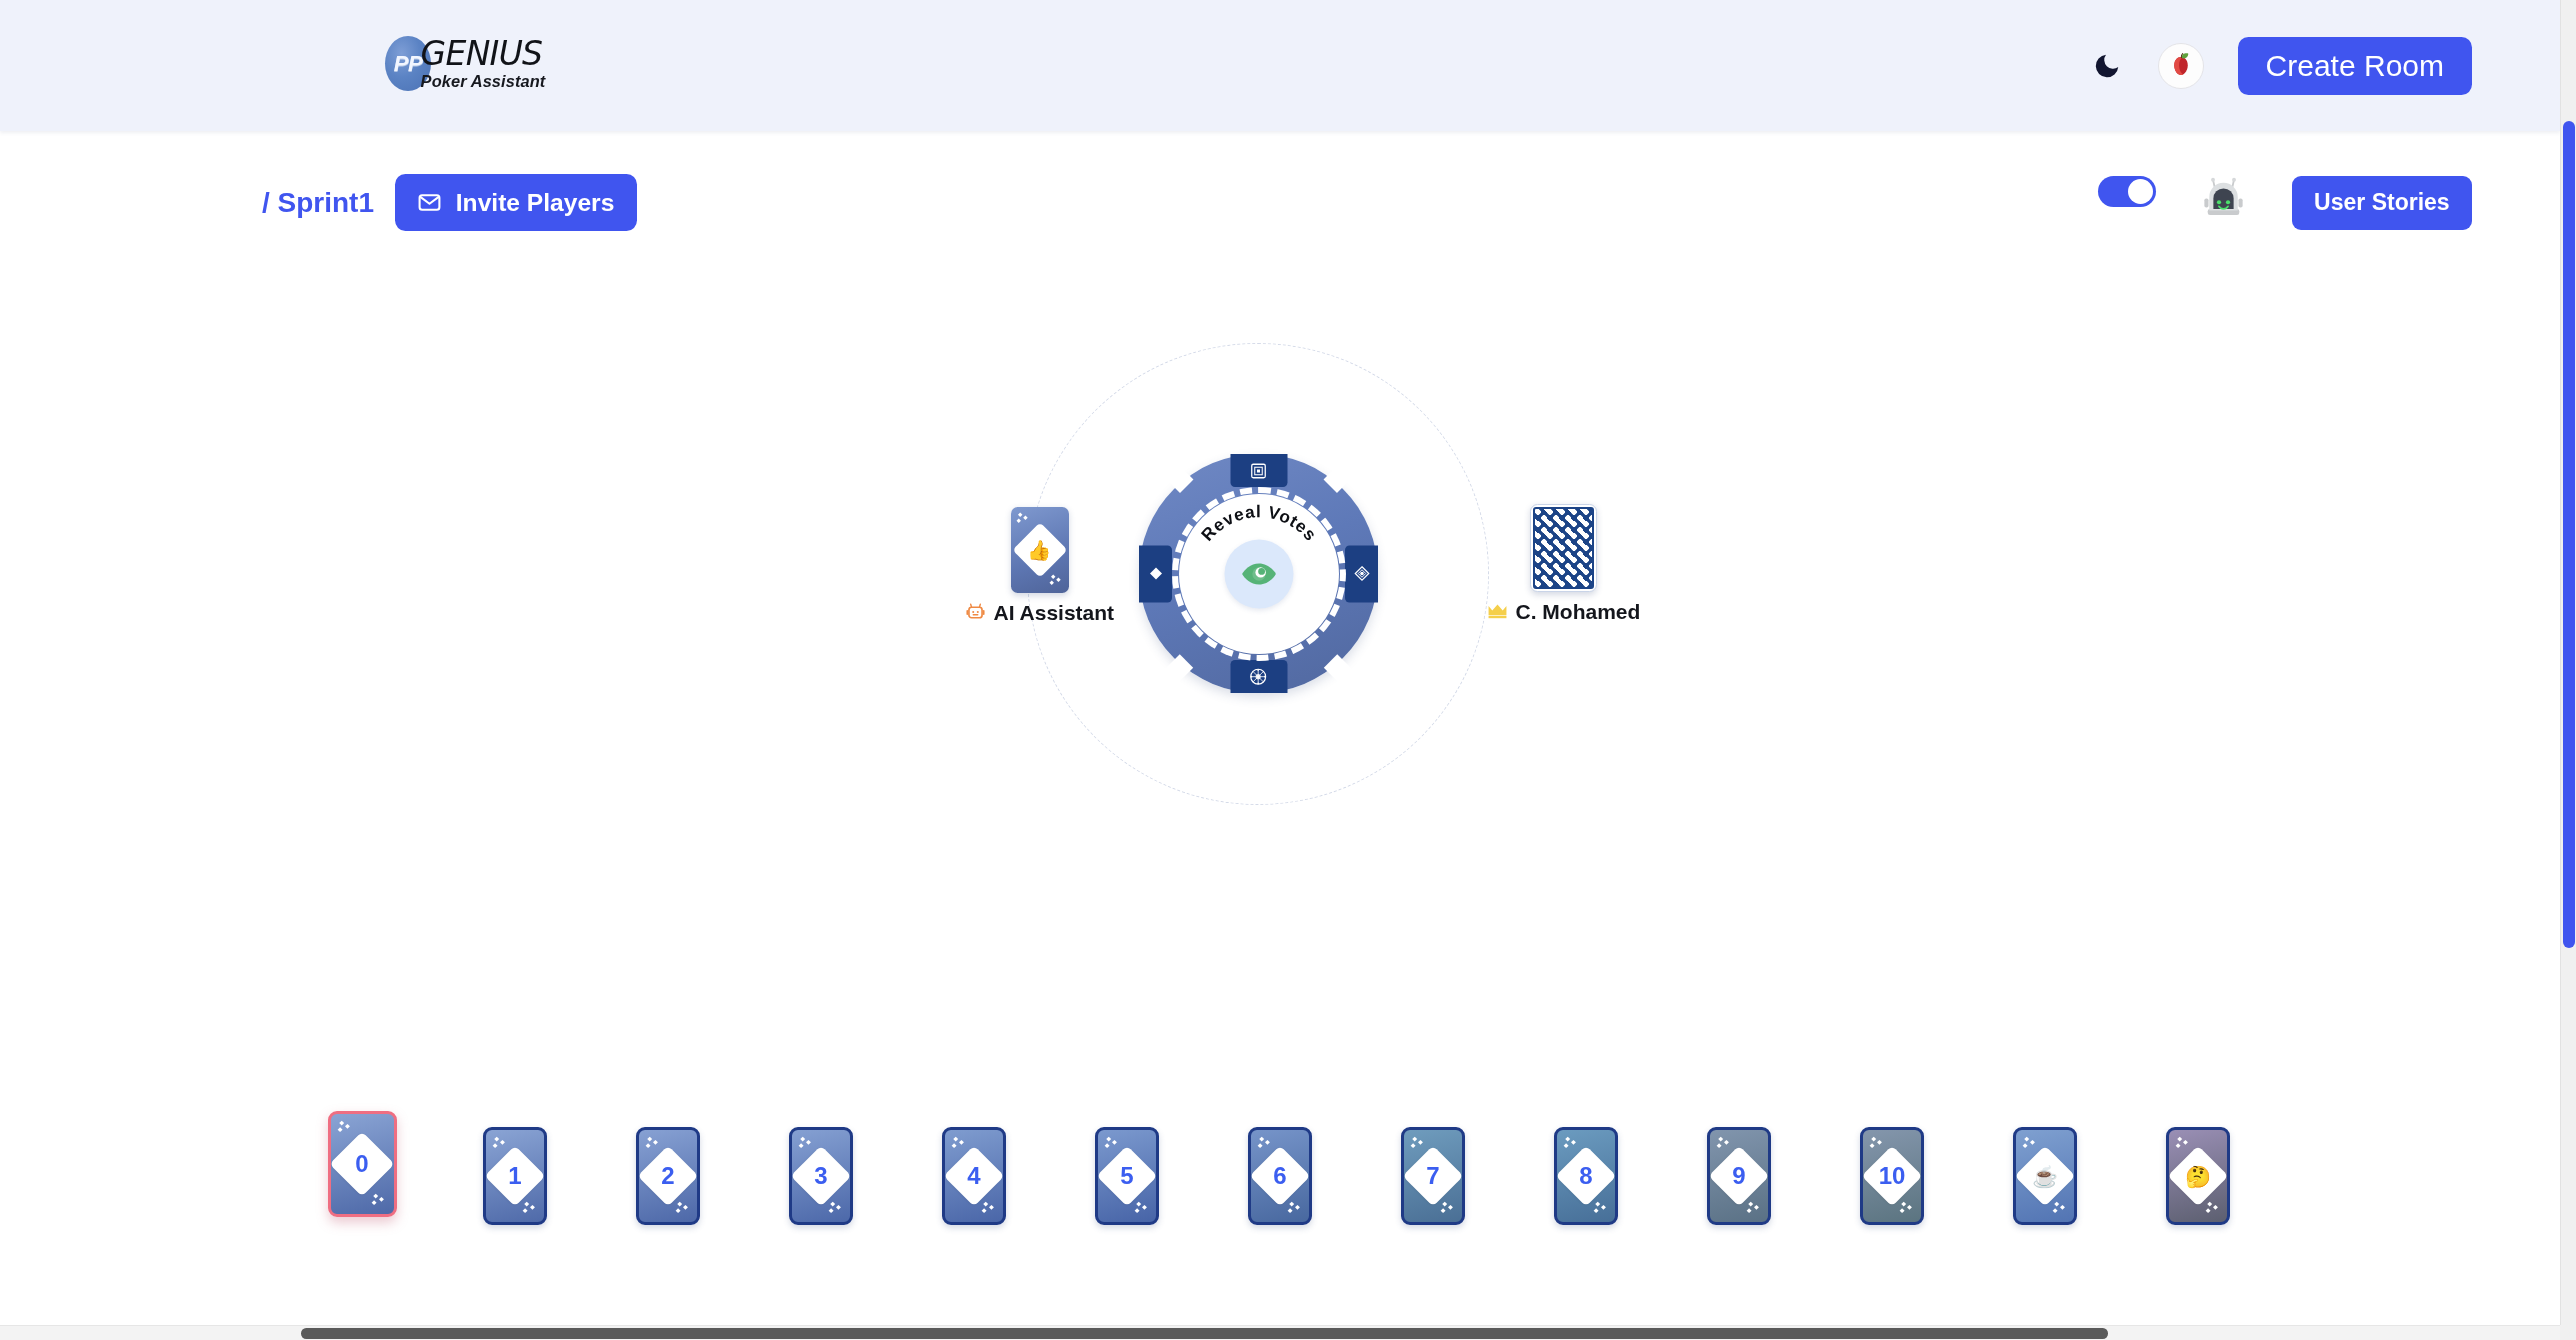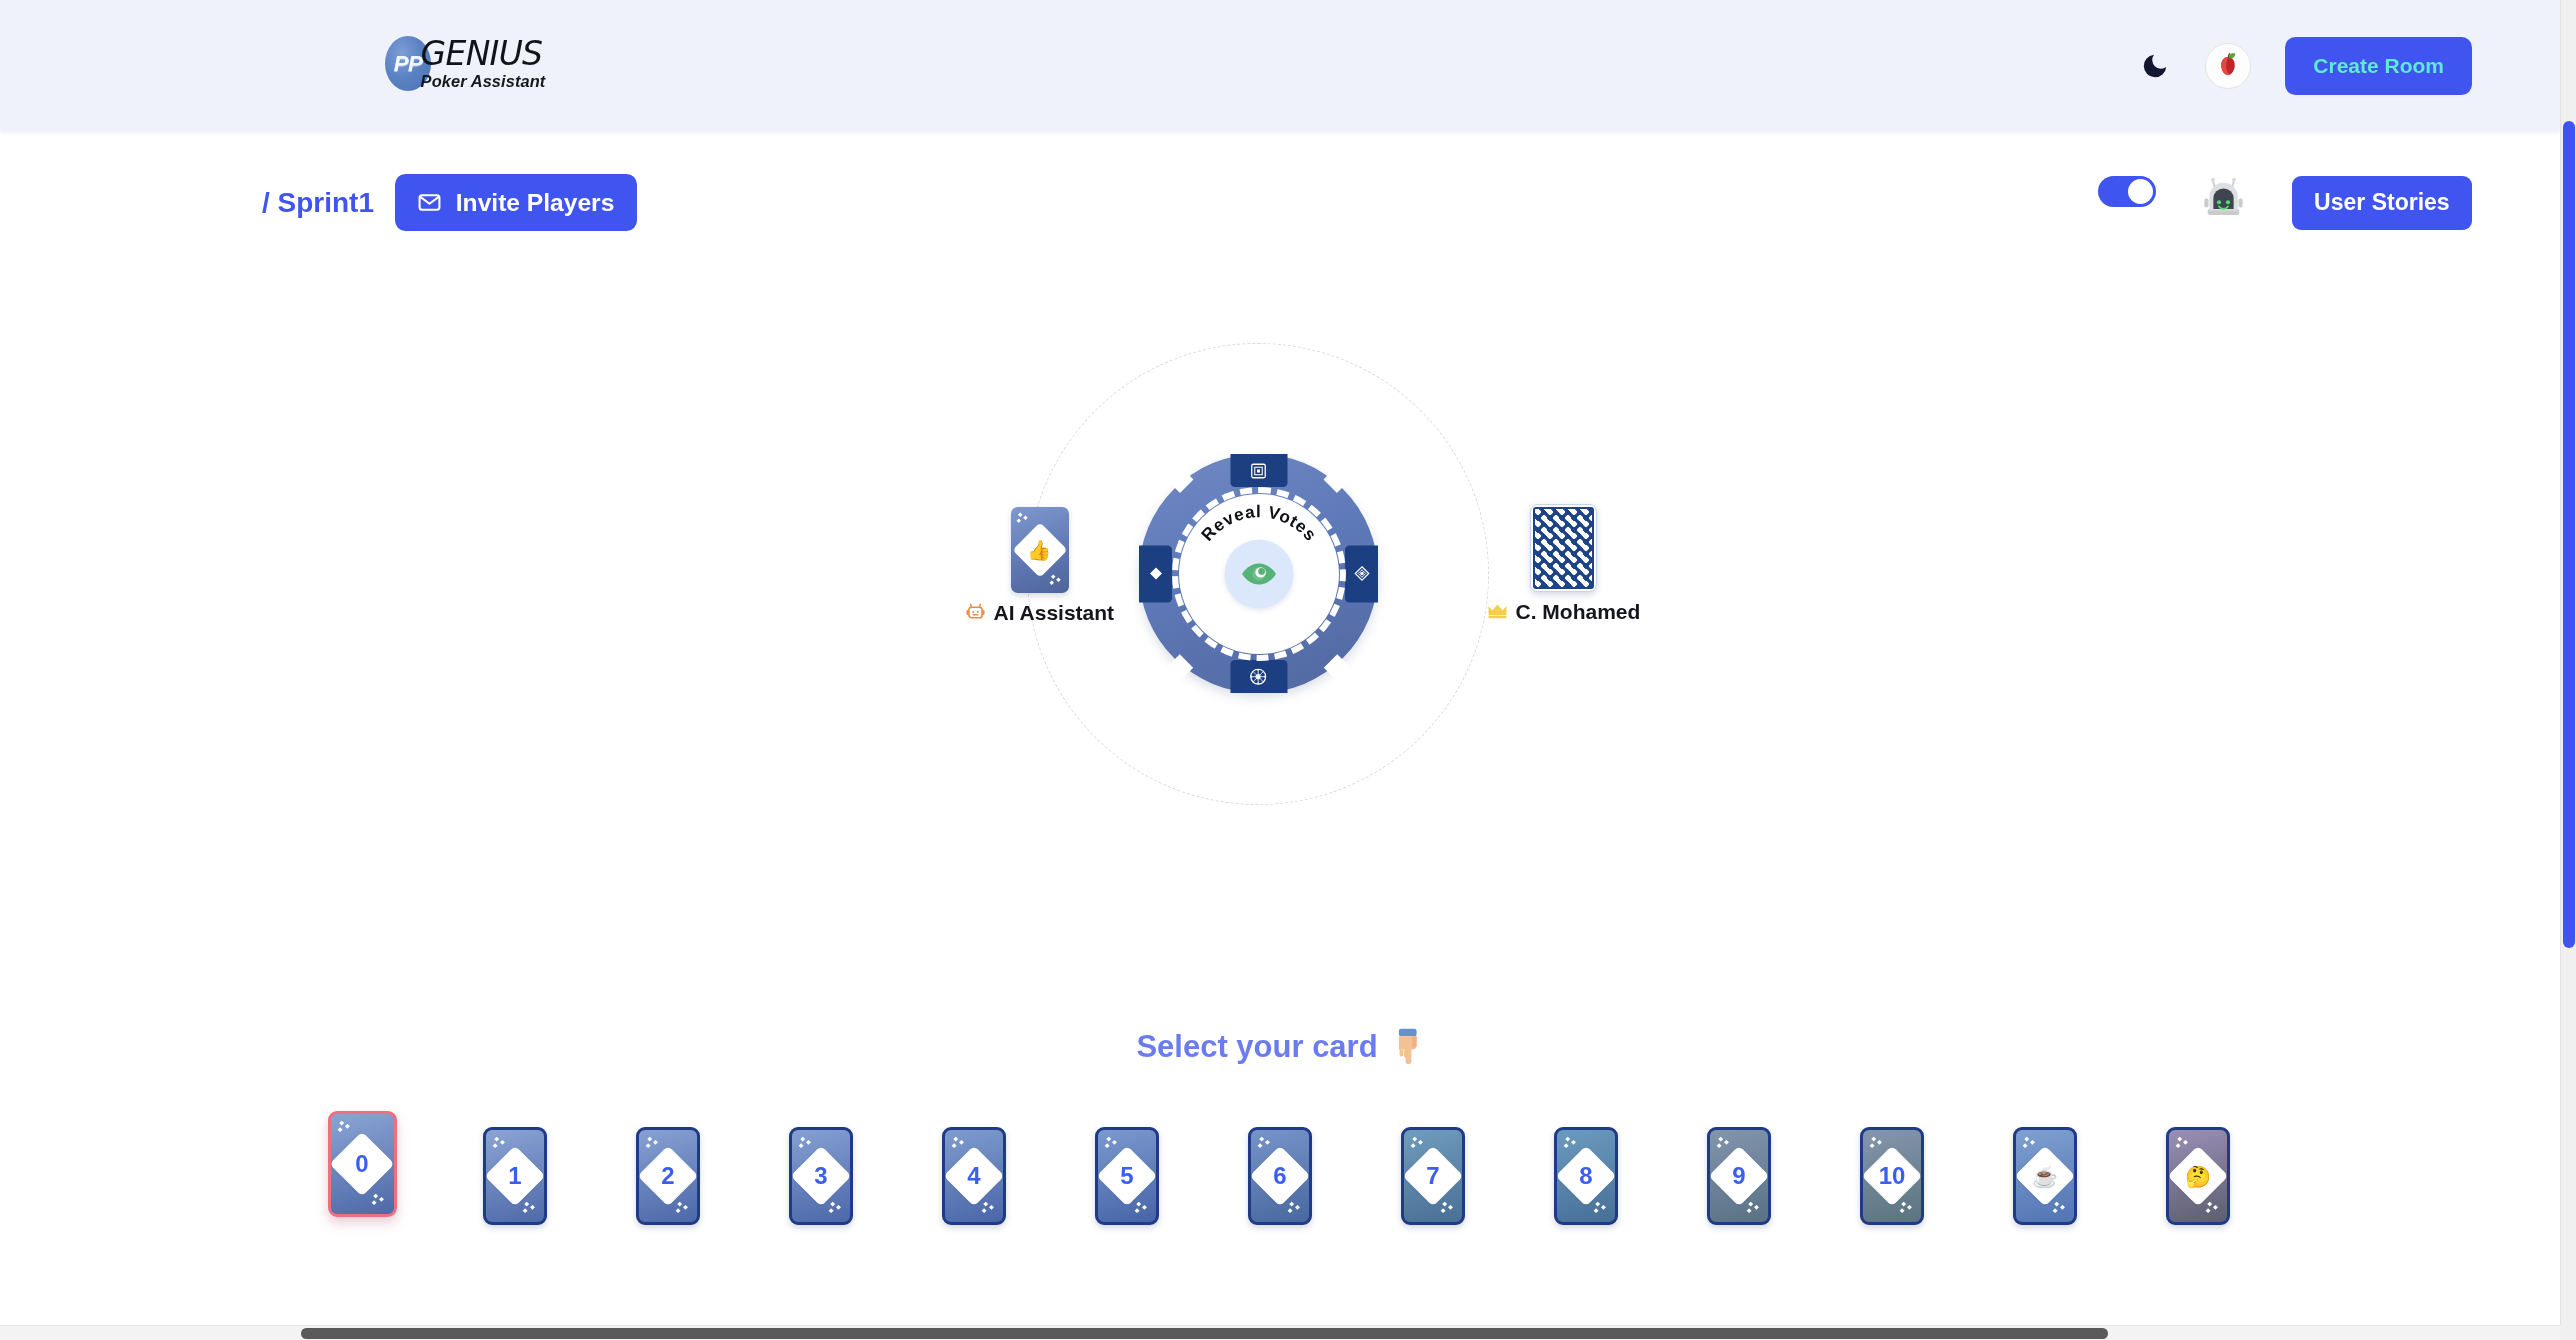--- a/index.html
+++ b/index.html
@@ -55,22 +55,22 @@
     position:absolute; right:88px; top:0; height:131px;
     display:flex; align-items:center; gap:34px;
   }
   .moon-btn { width:33px; height:33px; display:flex; align-items:center; justify-content:center; cursor:pointer; }
   .avatar {
     width:46px; height:46px; border-radius:50%; overflow:hidden;
     background:#fdfdfd; border:0.7px solid #e4e4e8;
     display:flex; align-items:center; justify-content:center; cursor:pointer;
   }
   .btn-primary {
-    background:#4055ef; color:#5eead4; border:none; border-radius:10.4px;
-    font-size:21px; font-weight:700; padding:0 28px; height:58px;
+    background:#4055ef; color:#ffffff; border:none; border-radius:10.4px;
+    font-size:30px; font-weight:400; padding:0 28px; height:58px;
     display:flex; align-items:center; justify-content:center; cursor:pointer;
     font-family:"Liberation Sans", sans-serif; white-space:nowrap;
   }
 
   
   .subbar {
     position:absolute; top:165px; left:0; width:2560px; height:75px;
     display:flex; align-items:center;
   }
   .breadcrumb {
@@ -440,32 +440,20 @@
           <svg width="21" height="16.4" viewBox="0 0 28 22" aria-hidden="true">
             <path d="M2 4 7 10 14 2 21 10 26 4v12H2z" fill="#f5cf4b"></path>
             <rect x="2" y="17" width="24" height="3.4" fill="#f5cf4b"></rect>
           </svg>
         </span>
         <span>C. Mohamed</span>
       </div>
     </div>
   </div>
 
-  <div class="select-line">
-    <span class="txt">Select your card</span>
-    <span style="display:flex;">
-      <svg width="34" height="39" viewBox="0 0 46 52" aria-hidden="true">
-        <rect x="12" y="2" width="24" height="10" rx="3" fill="#6691cf"></rect>
-        <path d="M12 12h24v12c0 4-2 6-5 6h-2v16a4 4 0 0 1-8 0V30h-9z" fill="#f3c196"></path>
-        <path d="M30 12h6v14l-6 2z" fill="#f0b282"></path>
-        <path d="M13 30h5v7a2.5 2.5 0 1 1-5 0z" fill="#f3c196"></path>
-        <path d="M19 30h5v9a2.5 2.5 0 1 1-5 0z" fill="#f3c196"></path>
-      </svg>
-    </span>
-  </div>
 
   <div class="deck">
     <div class="deck-inner" id="deck-inner">
         <div class="deck-slot sel">
           <div class="dcard selected" style="background: linear-gradient(165deg, rgb(138, 164, 212) 0%, rgb(78, 105, 168) 100%);">
             <span class="corner c-tl"><svg width="18" height="18" viewBox="0 0 22 22" aria-hidden="true">
                 <path d="M7 2 10 5 7 8 4 5z" fill="#fff"></path>
                 <path d="M14 6 17 9 14 12 11 9z" fill="#fff"></path>
                 <path d="M5 10 8 13 5 16 2 13z" fill="#fff"></path>
               </svg></span>

